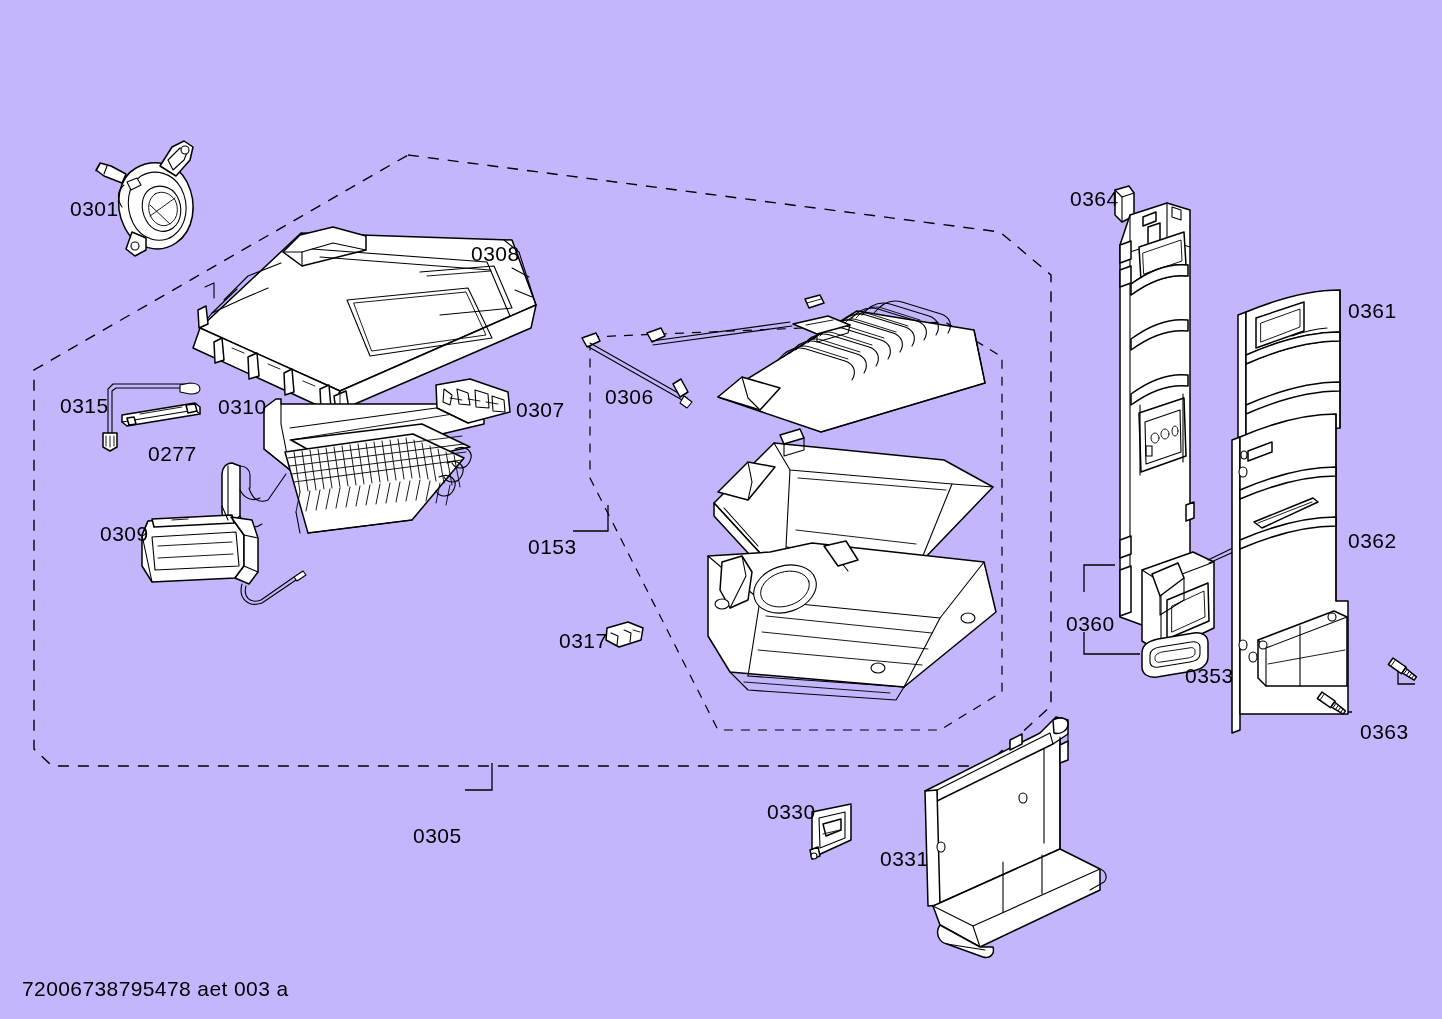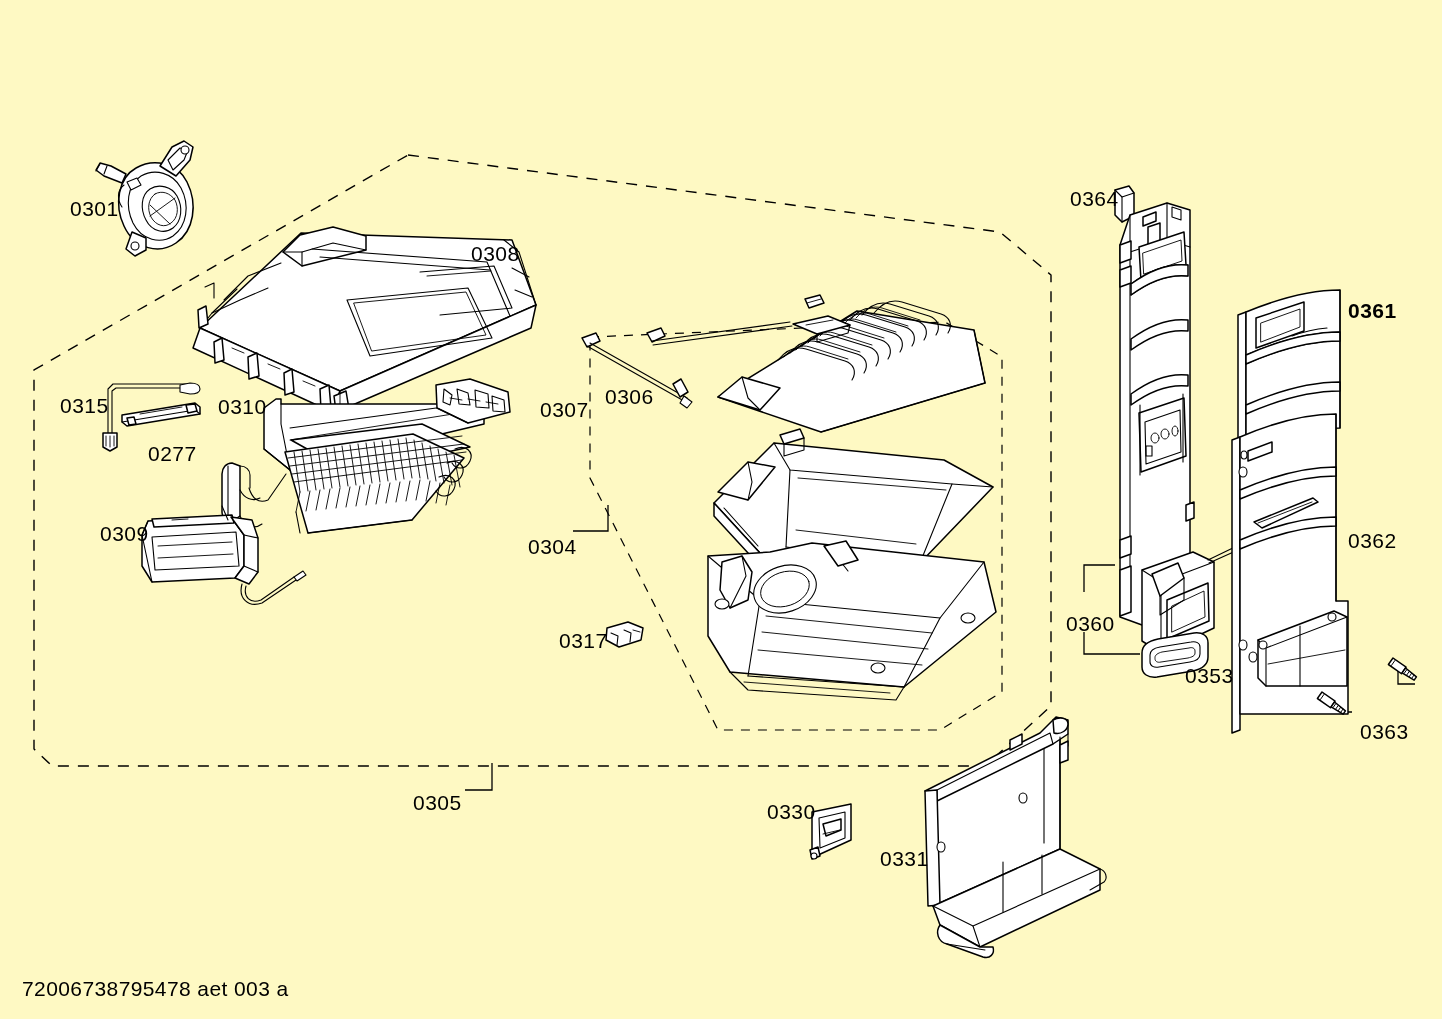--- a/index.html
+++ b/index.html
@@ -7,21 +7,21 @@
     padding: 0;
     background: #ffffff;
   }
   body {
     font-family: "Liberation Sans", sans-serif;
   }
   #sheet {
     position: relative;
     width: 1442px;
     height: 1019px;
-    background: #fef9c3;
+    background: #c4b5fd;
     overflow: hidden;
   }
   #canvas {
     position: absolute;
     left: 0;
     top: 0;
     width: 1442px;
     height: 1019px;
   }
   .lbl {
@@ -580,30 +580,30 @@
       <path class="lnf" d="M 1060,745 L 1068,741 L 1068,760 L 1060,763 Z"></path>
     </g>
 
   </svg>
 
   <div class="lbl" style="left:70px;  top:198px;">0301</div>
   <div class="lbl" style="left:471px; top:243px;">0308</div>
   <div class="lbl" style="left:60px;  top:395px;text-align:center;">0315</div>
   <div class="lbl" style="left:148px; top:443px;">0277</div>
   <div class="lbl" style="left:218px; top:396px;">0310</div>
-  <div class="lbl" style="left:516px; top:399px;margin-left:24px;">0307</div>
+  <div class="lbl" style="left:516px; top:399px;">0307</div>
   <div class="lbl" style="left:605px; top:386px;">0306</div>
   <div class="lbl" style="left:100px; top:523px;">0309</div>
-  <div class="lbl" style="left:528px; top:536px;">0304</div>
+  <div class="lbl" style="left:528px; top:536px;">0153</div>
   <div class="lbl" style="left:559px; top:630px;">0317</div>
-  <div class="lbl" style="left:413px; top:792px;">0305</div>
+  <div class="lbl" style="left:413px; top:825px;">0305</div>
   <div class="lbl" style="left:767px; top:801px;">0330</div>
   <div class="lbl" style="left:880px; top:848px;text-align:center;">0331</div>
   <div class="lbl" style="left:1070px;top:188px;">0364</div>
-  <div class="lbl" style="left:1348px;top:300px;font-weight:bold;">0361</div>
+  <div class="lbl" style="left:1348px;top:300px;">0361</div>
   <div class="lbl" style="left:1348px;top:530px;">0362</div>
   <div class="lbl" style="left:1066px;top:613px;">0360</div>
   <div class="lbl" style="left:1185px;top:665px;">0353</div>
   <div class="lbl" style="left:1360px;top:721px;text-align:right;">0363</div>
 
   <div id="footer">72006738795478 aet 003 a</div>
 
 </div>
 
 </body></html>

